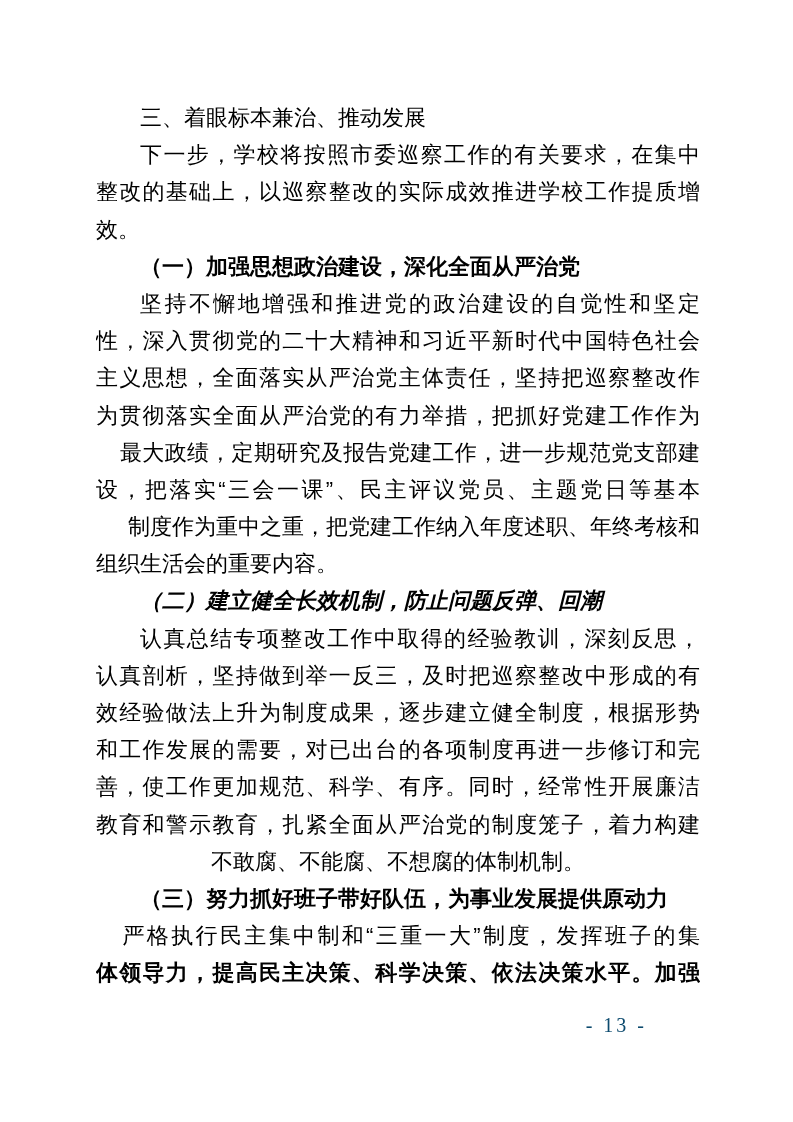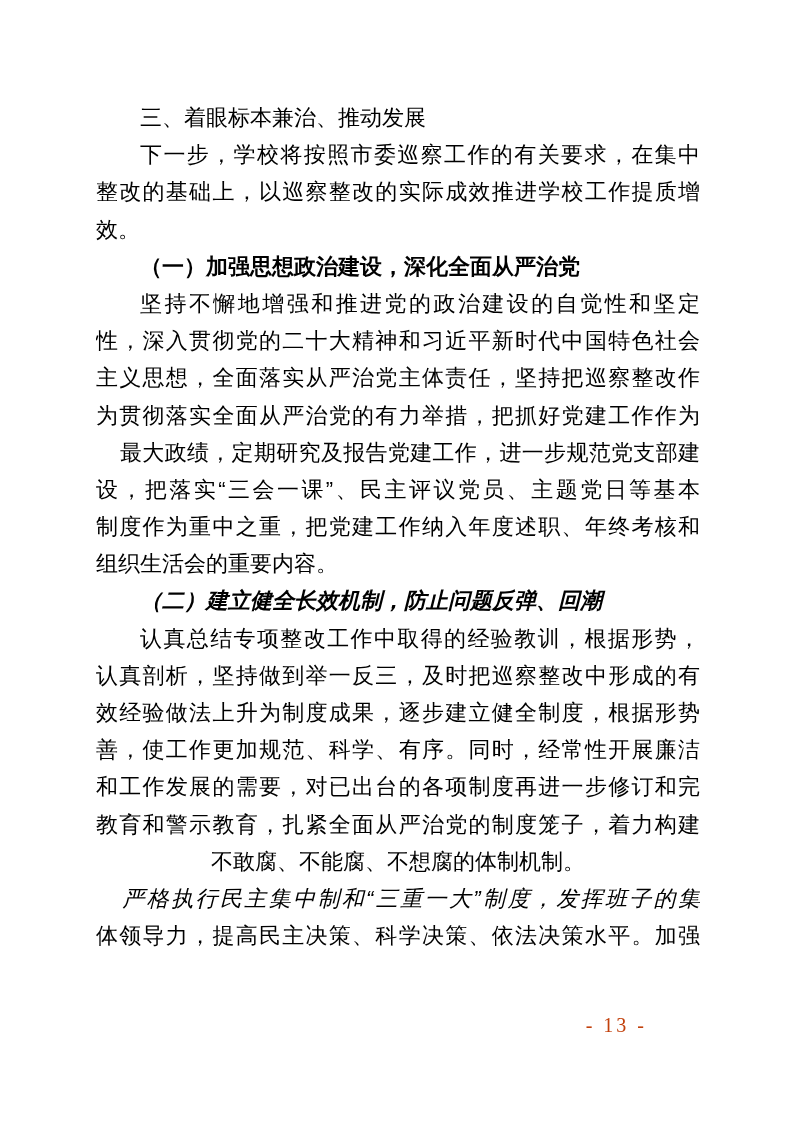--- a/index.html
+++ b/index.html
@@ -44,46 +44,47 @@
   .line.bold {
     font-weight: 700;
   }
   .pagenum {
     position: absolute;
     top: 1014px;
     right: 122px;
     font-family: "Liberation Serif", serif;
     font-size: 20px;
     letter-spacing: 3px;
-    color: #c2410c;
+    color: #0c4a6e;
   }
 </style>
 </head>
 <body>
 
 <div class="page">
   <div class="content" id="doc-lines">
       <div class="line" style="text-indent: 2em;">三、着眼标本兼治、推动发展</div>
       <div class="line just" style="text-indent: 2em;">下一步，学校将按照市委巡察工作的有关要求，在集中</div>
       <div class="line just" style="text-indent: 0em;">整改的基础上，以巡察整改的实际成效推进学校工作提质增</div>
       <div class="line" style="text-indent: 0em;">效。</div>
       <div class="line bold" style="text-indent: 2em;">（一）加强思想政治建设，深化全面从严治党</div>
       <div class="line just" style="text-indent: 2em;">坚持不懈地增强和推进党的政治建设的自觉性和坚定</div>
       <div class="line just" style="text-indent: 0em;">性，深入贯彻党的二十大精神和习近平新时代中国特色社会</div>
       <div class="line just" style="text-indent: 0em;">主义思想，全面落实从严治党主体责任，坚持把巡察整改作</div>
       <div class="line just" style="text-indent: 0em;">为贯彻落实全面从严治党的有力举措，把抓好党建工作作为</div>
       <div class="line just" style="text-indent: 0em; margin-left: 24px;">最大政绩，定期研究及报告党建工作，进一步规范党支部建</div>
       <div class="line just" style="text-indent: 0em;">设，把落实“三会一课”、民主评议党员、主题党日等基本</div>
-      <div class="line just" style="text-indent: 0em;">制度作为重中之重，把党建工作纳入年度述职、年终考核和</div>
+      <div class="line just" style="text-indent: 0em; margin-left: 32px;">制度作为重中之重，把党建工作纳入年度述职、年终考核和</div>
       <div class="line" style="text-indent: 0em;">组织生活会的重要内容。</div>
       <div class="line bold" style="text-indent: 2em; font-style: italic;">（二）建立健全长效机制，防止问题反弹、回潮</div>
-      <div class="line just" style="text-indent: 2em;">认真总结专项整改工作中取得的经验教训，根据形势，</div>
+      <div class="line just" style="text-indent: 2em;">认真总结专项整改工作中取得的经验教训，深刻反思，</div>
       <div class="line just" style="text-indent: 0em;">认真剖析，坚持做到举一反三，及时把巡察整改中形成的有</div>
       <div class="line just" style="text-indent: 0em;">效经验做法上升为制度成果，逐步建立健全制度，根据形势</div>
+      <div class="line just" style="text-indent: 0em;">和工作发展的需要，对已出台的各项制度再进一步修订和完</div>
       <div class="line just" style="text-indent: 0em;">善，使工作更加规范、科学、有序。同时，经常性开展廉洁</div>
-      <div class="line just" style="text-indent: 0em;">和工作发展的需要，对已出台的各项制度再进一步修订和完</div>
       <div class="line just" style="text-indent: 0em;">教育和警示教育，扎紧全面从严治党的制度笼子，着力构建</div>
       <div class="line" style="text-indent: 0em; text-align: center;">不敢腐、不能腐、不想腐的体制机制。</div>
-      <div class="line just" style="text-indent: 1.2em; font-style: italic;">严格执行民主集中制和“三重一大”制度，发挥班子的集</div>
-      <div class="line just" style="text-indent: 0em;">体领导力，提高民主决策、科学决策、依法决策水平。加强</div>
+      <div class="line bold" style="text-indent: 2em;">（三）努力抓好班子带好队伍，为事业发展提供原动力</div>
+      <div class="line just" style="text-indent: 1.2em;">严格执行民主集中制和“三重一大”制度，发挥班子的集</div>
+      <div class="line just" style="text-indent: 0em; font-weight: bold;">体领导力，提高民主决策、科学决策、依法决策水平。加强</div>
     </div>
   <div class="pagenum">- 13 -</div>
 </div>
 
 </body></html>

